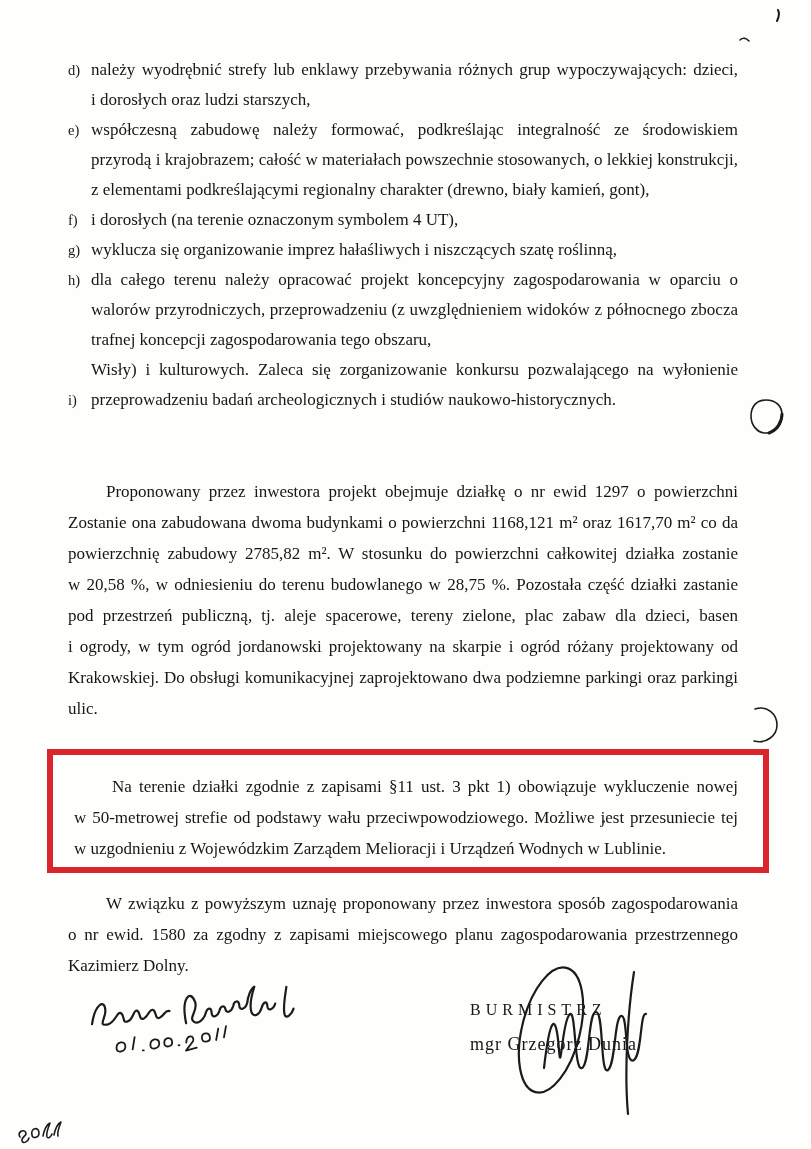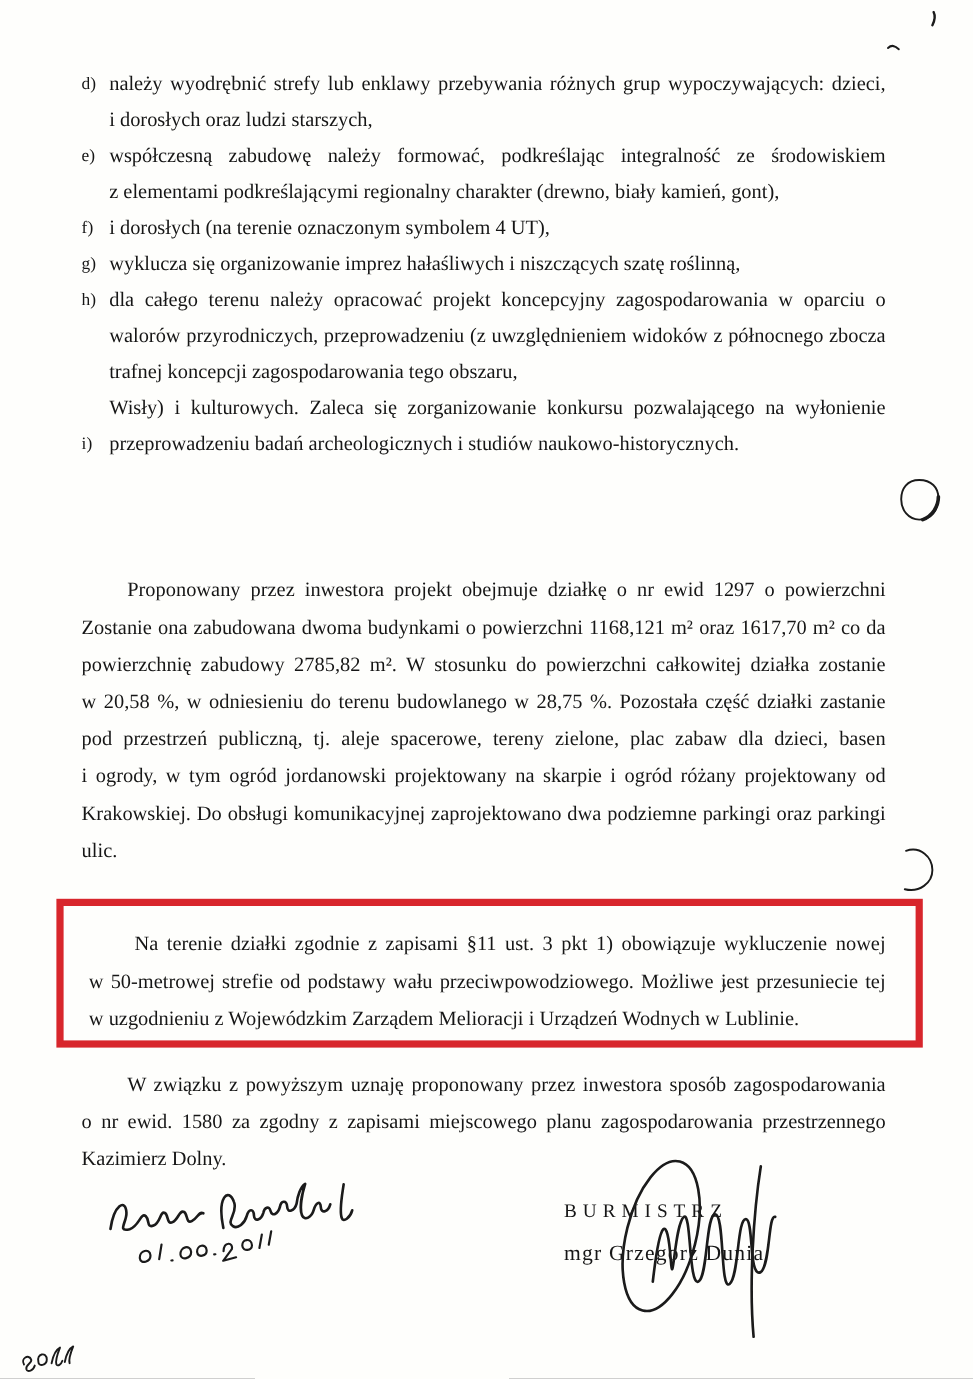--- a/index.html
+++ b/index.html
@@ -62,20 +62,21 @@
       <span class="marker">d)</span>
       <div>
           <div class="tline">należy wyodrębnić strefy lub enklawy przebywania różnych grup wypoczywających: dzieci, młodzieży</div>
           <div class="tline last">i dorosłych oraz ludzi starszych,</div>
         </div>
     </div>
     <div class="list-item">
       <span class="marker">e)</span>
       <div>
           <div class="tline">współczesną zabudowę należy formować, podkreślając integralność ze środowiskiem geograficznym,</div>
+          <div class="tline">przyrodą i krajobrazem; całość w materiałach powszechnie stosowanych, o lekkiej konstrukcji,</div>
           <div class="tline last">z elementami podkreślającymi regionalny charakter (drewno, biały kamień, gont),</div>
         </div>
     </div>
     <div class="list-item">
       <span class="marker">f)</span>
       <div>
           <div class="tline last">i dorosłych (na terenie oznaczonym symbolem  4 UT),</div>
         </div>
     </div>
     <div class="list-item">

